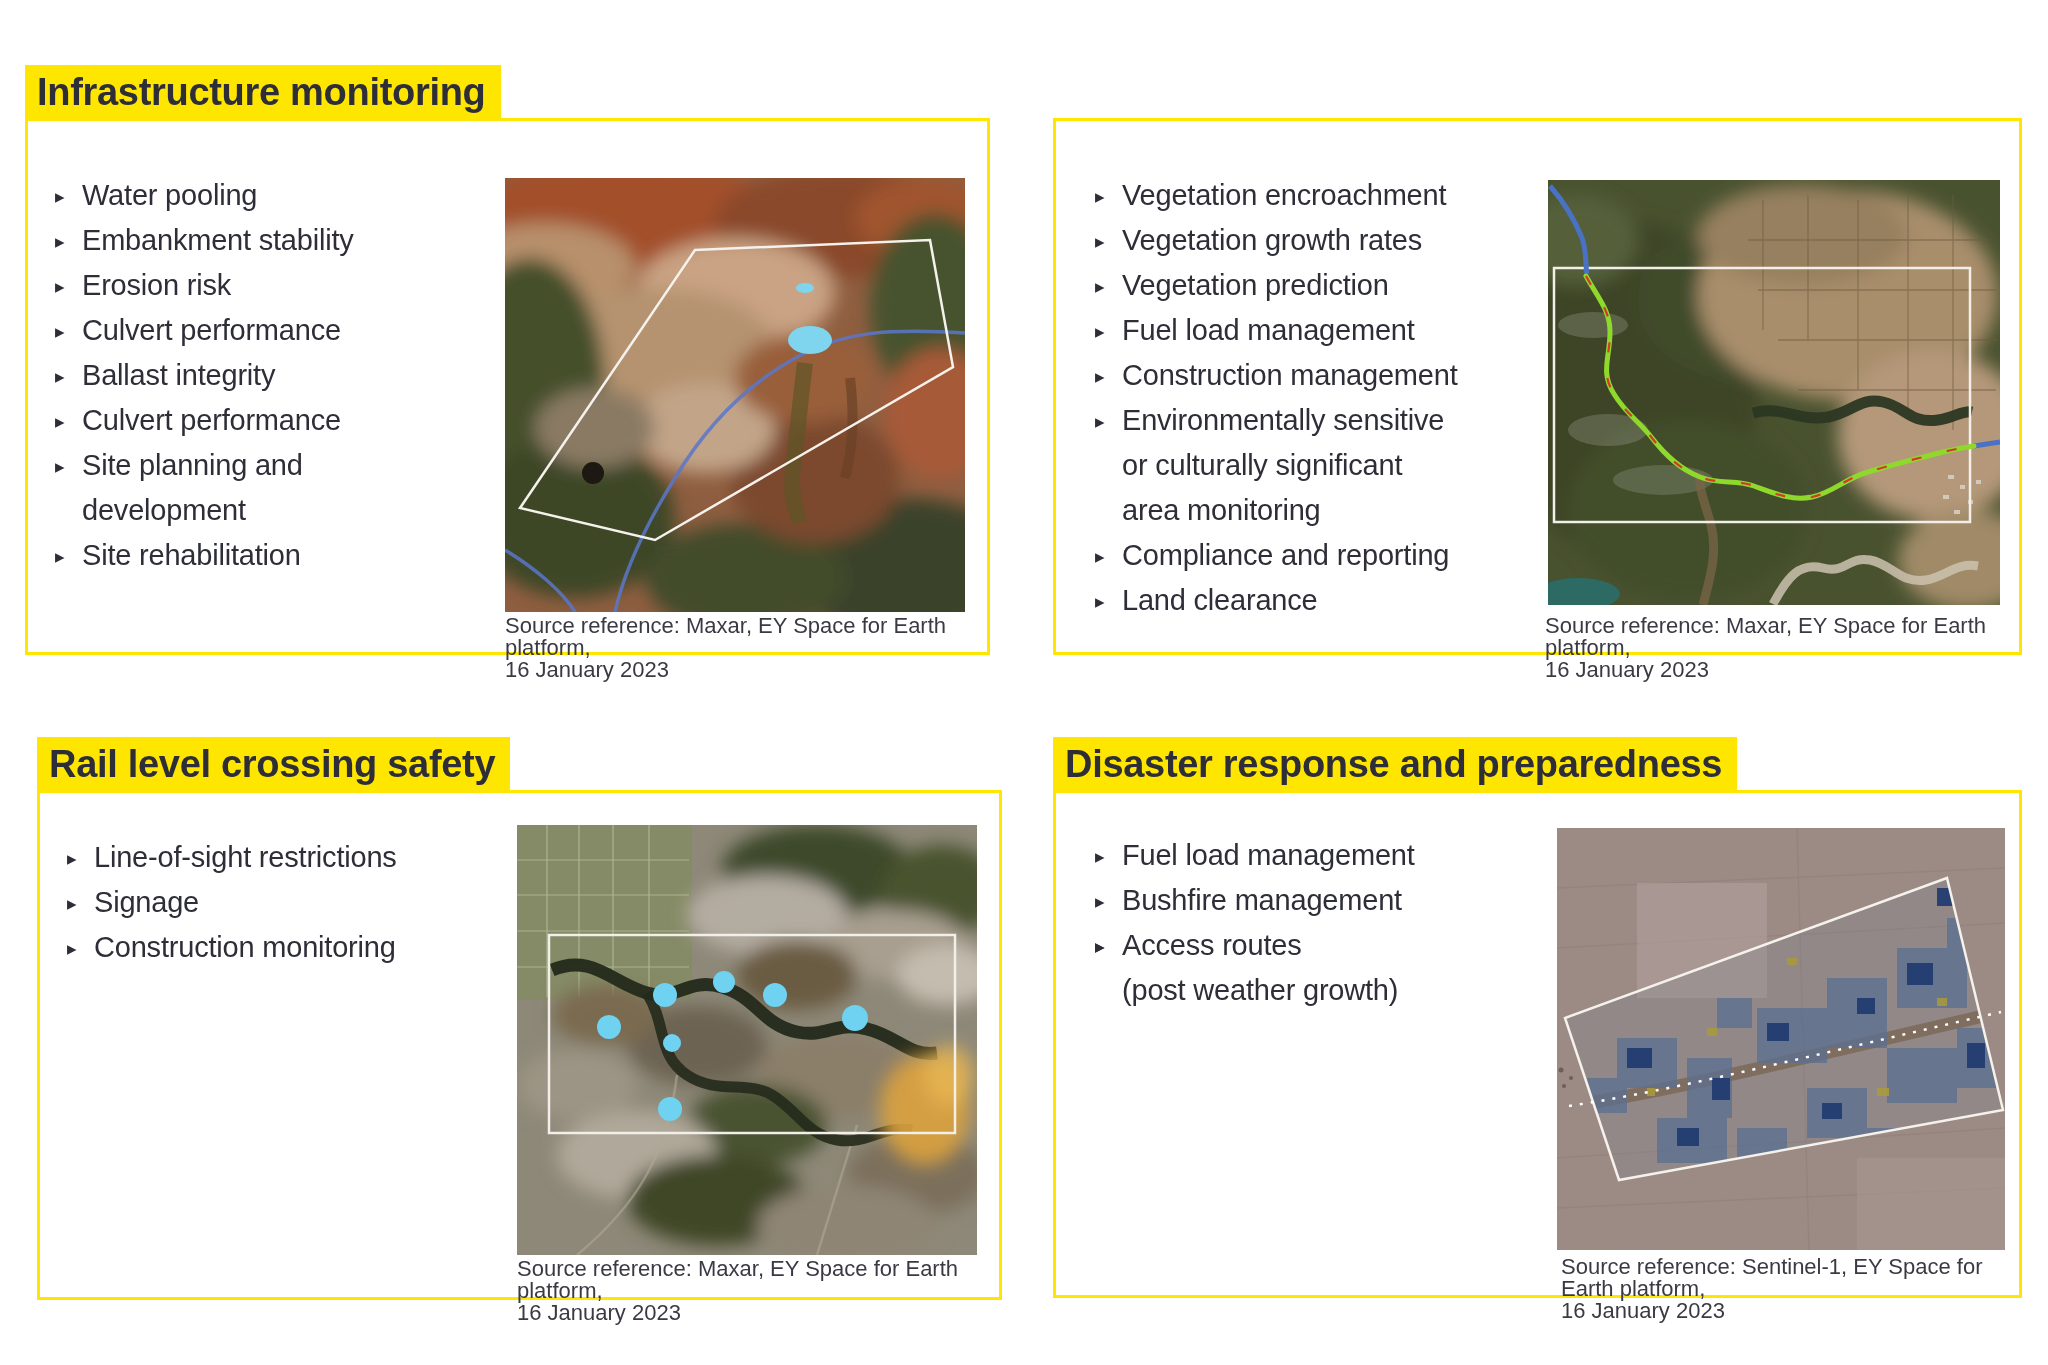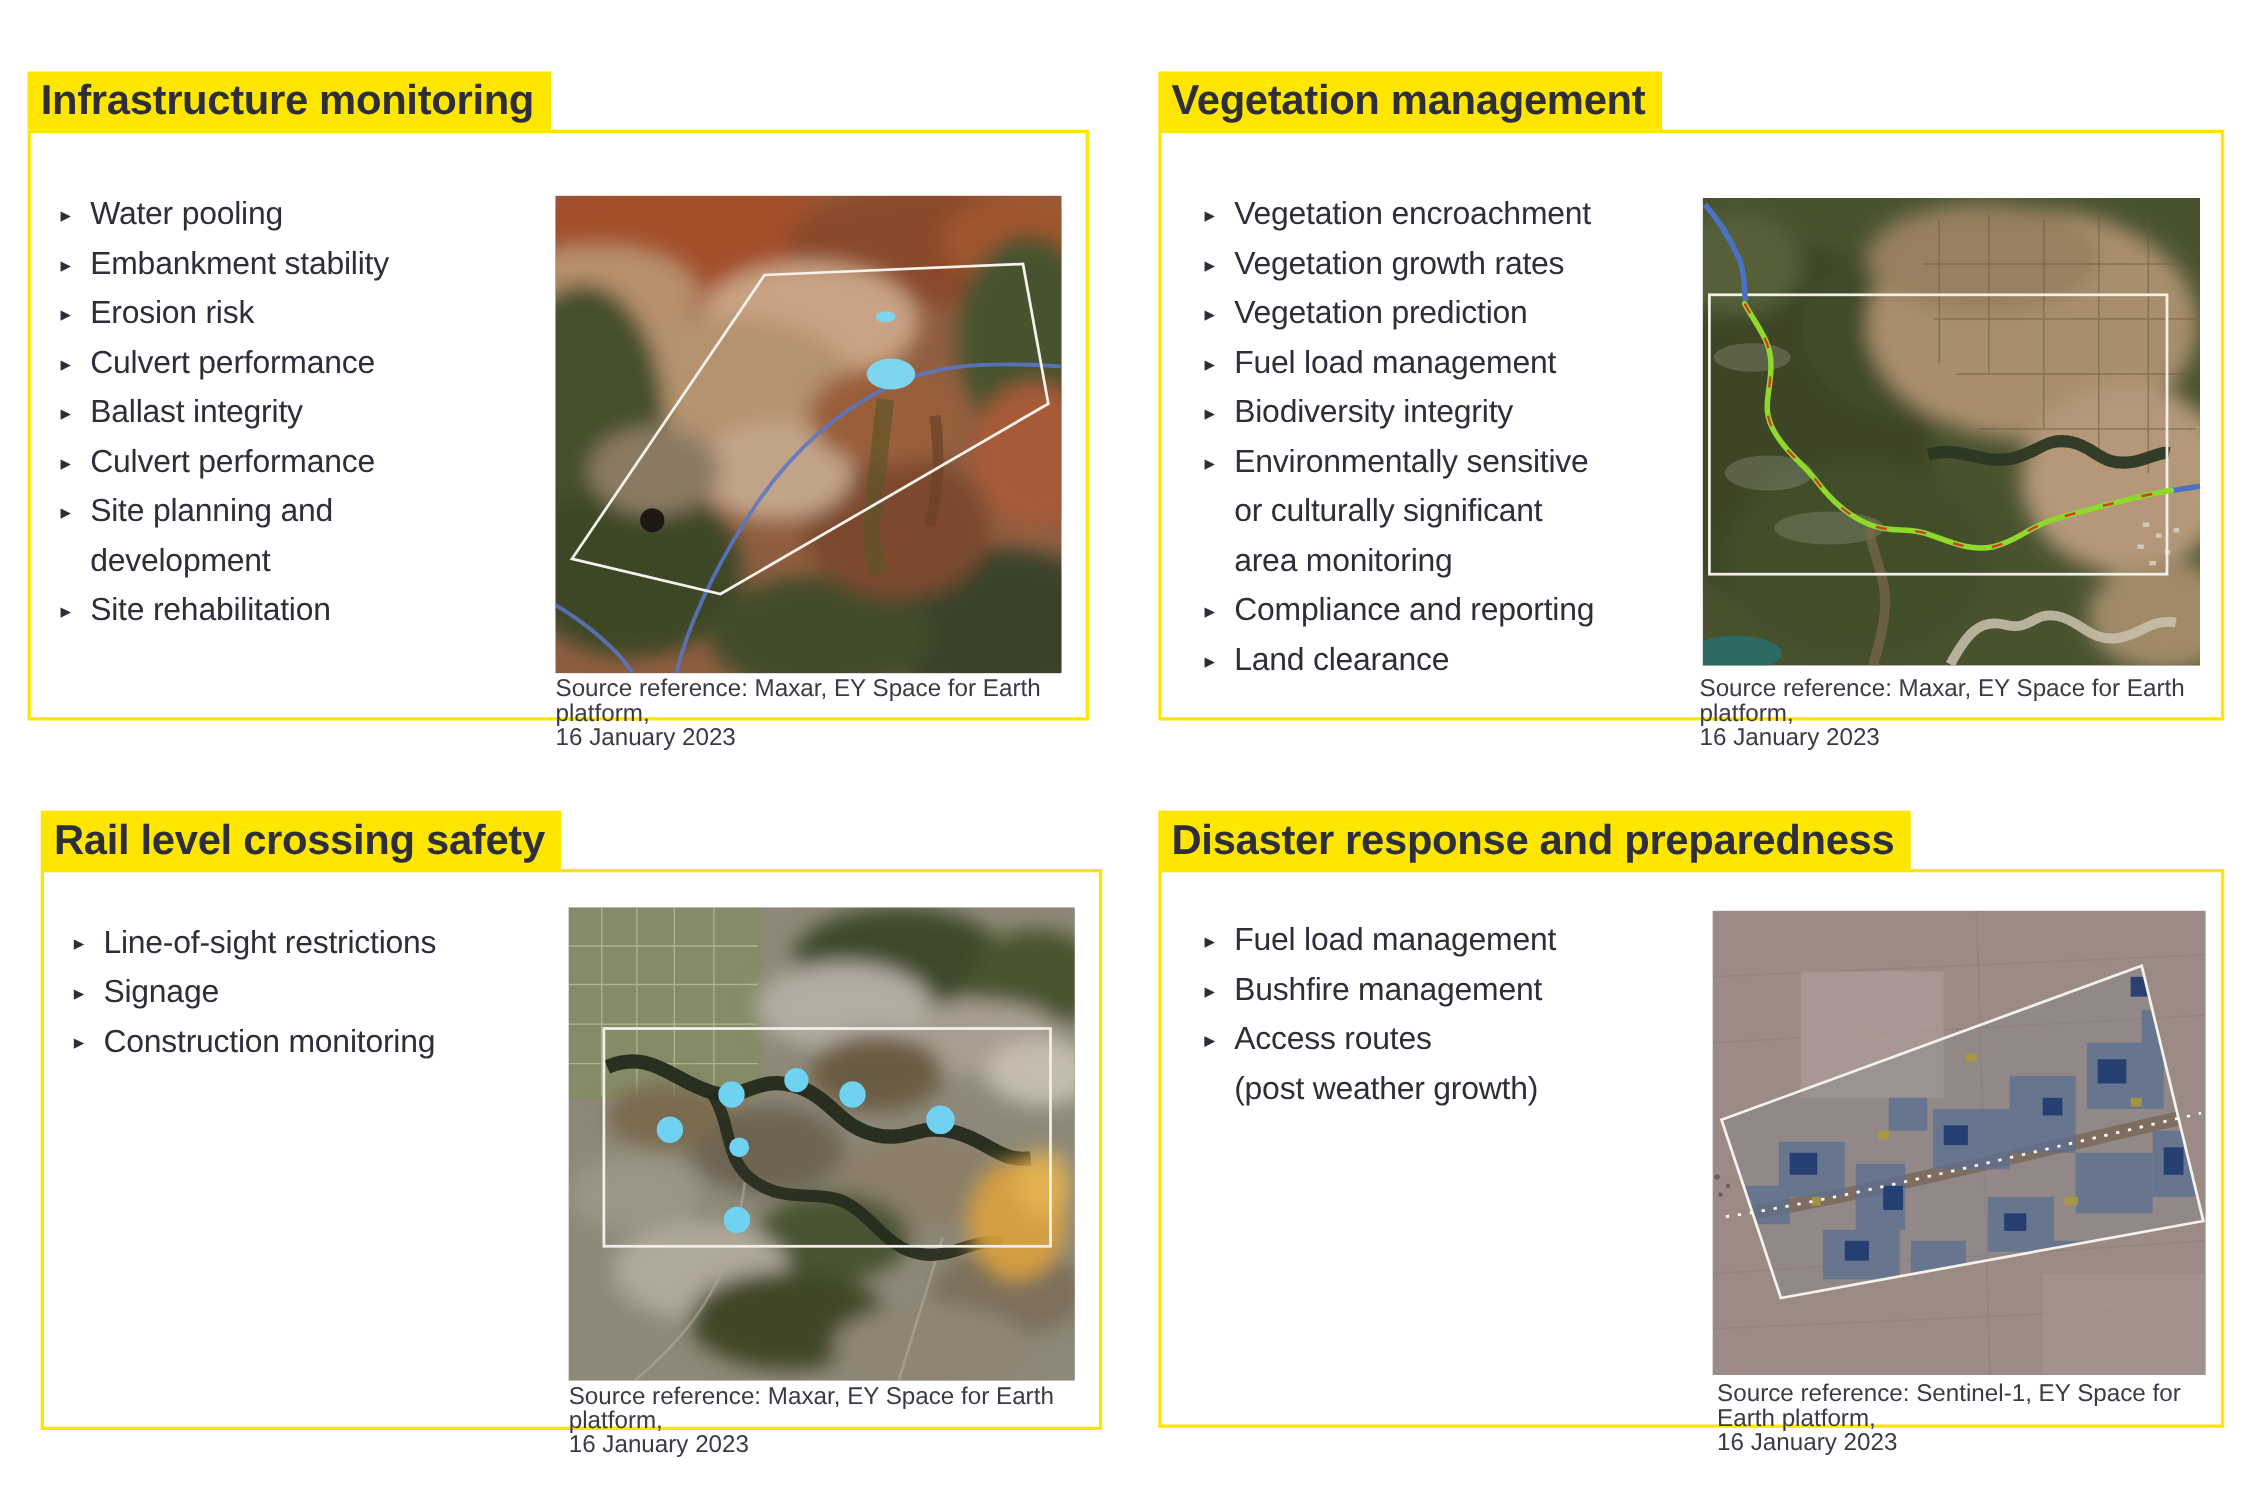--- a/index.html
+++ b/index.html
@@ -86,27 +86,26 @@
       </svg>
     </div>
     <div class="cap" style="left:480px;top:550px;width:460px;">
       <span>Source reference: Maxar, EY Space for Earth platform,</span>
       <span>16 January 2023</span>
     </div>
   </section>
 
   <section class="pg" style="left:1053px;top:65px;width:969px;height:592px;">
     <div class="panel-box" style="top:53px;width:969px;height:537px;"></div>
-    <div class="panel-title">Vegetation management</div>
     <ul class="blist" style="left:42px;top:108px;width:450px;">
       <li class="bullet"><span class="bm">▸</span><span class="btxt">Vegetation encroachment</span></li>
       <li class="bullet"><span class="bm">▸</span><span class="btxt">Vegetation growth rates</span></li>
       <li class="bullet"><span class="bm">▸</span><span class="btxt">Vegetation prediction</span></li>
       <li class="bullet"><span class="bm">▸</span><span class="btxt">Fuel load management</span></li>
-      <li class="bullet"><span class="bm">▸</span><span class="btxt">Biodiversity integrity</span></li>
+      <li class="bullet"><span class="bm">▸</span><span class="btxt">Construction management</span></li>
       <li class="bullet"><span class="bm">▸</span><span class="btxt">Environmentally sensitive
 or culturally significant
 area monitoring</span></li>
       <li class="bullet"><span class="bm">▸</span><span class="btxt">Compliance and reporting</span></li>
       <li class="bullet"><span class="bm">▸</span><span class="btxt">Land clearance</span></li>
     </ul>
     <div class="img-wrap" style="left:495px;top:115px;width:452px;height:425px;">
       <svg viewBox="0 0 452 425" preserveAspectRatio="none">
         <defs>
             <filter id="b2" x="-40%" y="-40%" width="180%" height="180%">

